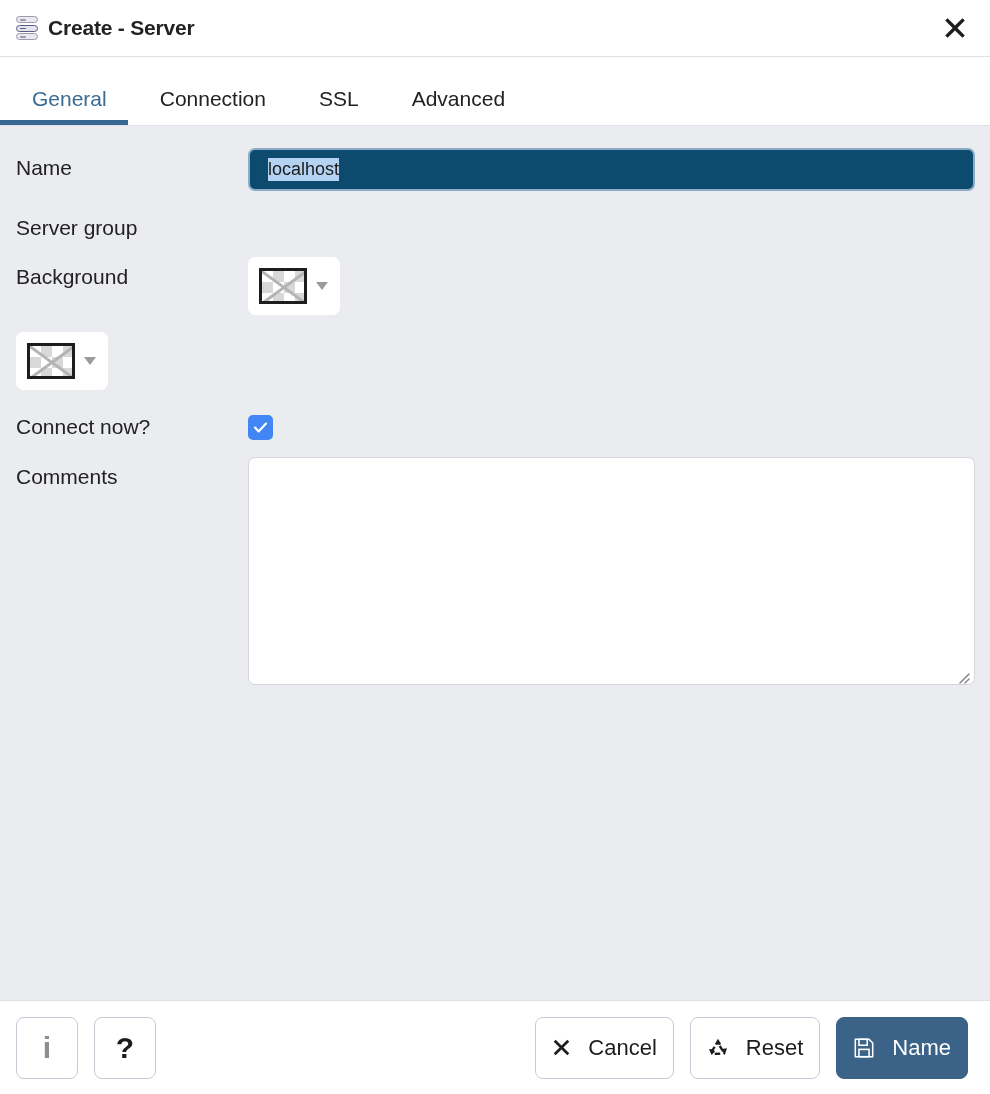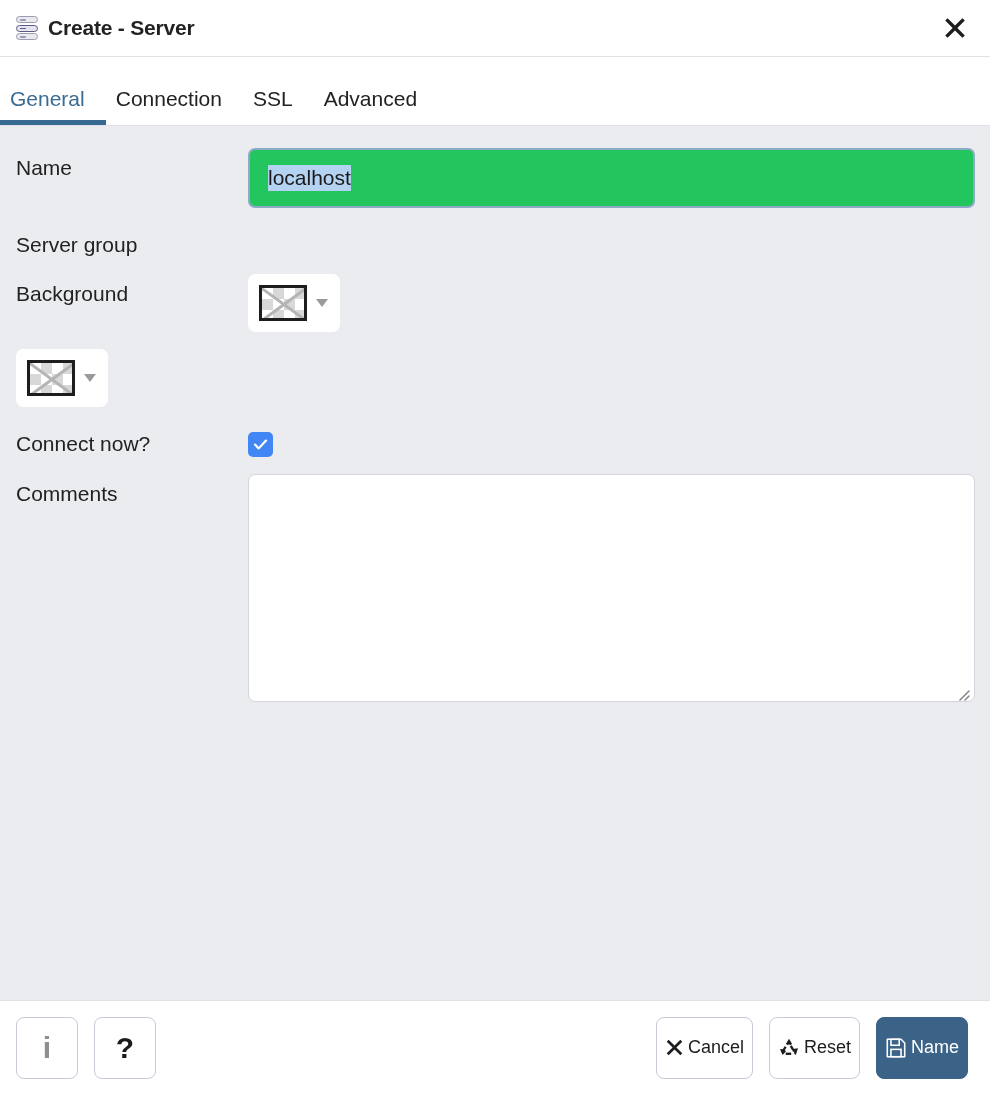--- a/index.html
+++ b/index.html
@@ -98,21 +98,21 @@
     background: #ffffff;
     border-bottom: 1px solid #dfe1e6;
     display: flex;
     align-items: flex-end;
     box-sizing: border-box;
     padding-left: 0;
   }
   .tab {
     font-size: 21px;
     color: #222222;
-    padding: 0 21px 16px 10px;
+    padding: 0 21px 16px 32px;
     cursor: pointer;
     position: relative;
     white-space: nowrap;
     line-height: 1;
     background: transparent;
     border: none;
     font-family: inherit;
   }
   .tab.active {
     color: #3a6b93;
@@ -146,26 +146,26 @@
     font-size: 21px;
     color: #222222;
     padding-top: 8px;
     box-sizing: border-box;
   }
   .ctl { flex: 1 1 auto; }
 
   
   .text-input {
     width: 100%;
-    height: 60px;
+    height: 43px;
     box-sizing: border-box;
     border: 2px solid #8babc6;
     border-radius: 7px;
-    background: #22c55e;
-    font-size: 21px;
+    background: #0c4a6e;
+    font-size: 18px;
     font-family: inherit;
     color: #222222;
     padding: 0 18px;
     outline: none;
     display: flex;
     align-items: center;
   }
   .sel-text {
     background: #b4d2f2;
     color: #1b1b1b;
@@ -341,24 +341,24 @@
   .glyph-info { color: #8e8e8e; }
   .glyph-help { color: #1c1c1c; }
   .footer-spacer { flex: 1 1 auto; }
 
   .btn {
     height: 62px;
     border-radius: 8px;
     display: flex;
     align-items: center;
     justify-content: center;
-    gap: 4px;
-    font-size: 18px;
-    cursor: pointer;
-    padding: 0 8px;
+    gap: 17px;
+    font-size: 22px;
+    cursor: pointer;
+    padding: 0 16px;
     box-sizing: border-box;
     font-family: inherit;
     white-space: nowrap;
   }
   .btn-outline {
     background: #ffffff;
     border: 1px solid #c6cbd6;
     color: #1c1c1c;
     margin-left: 16px;
   }

